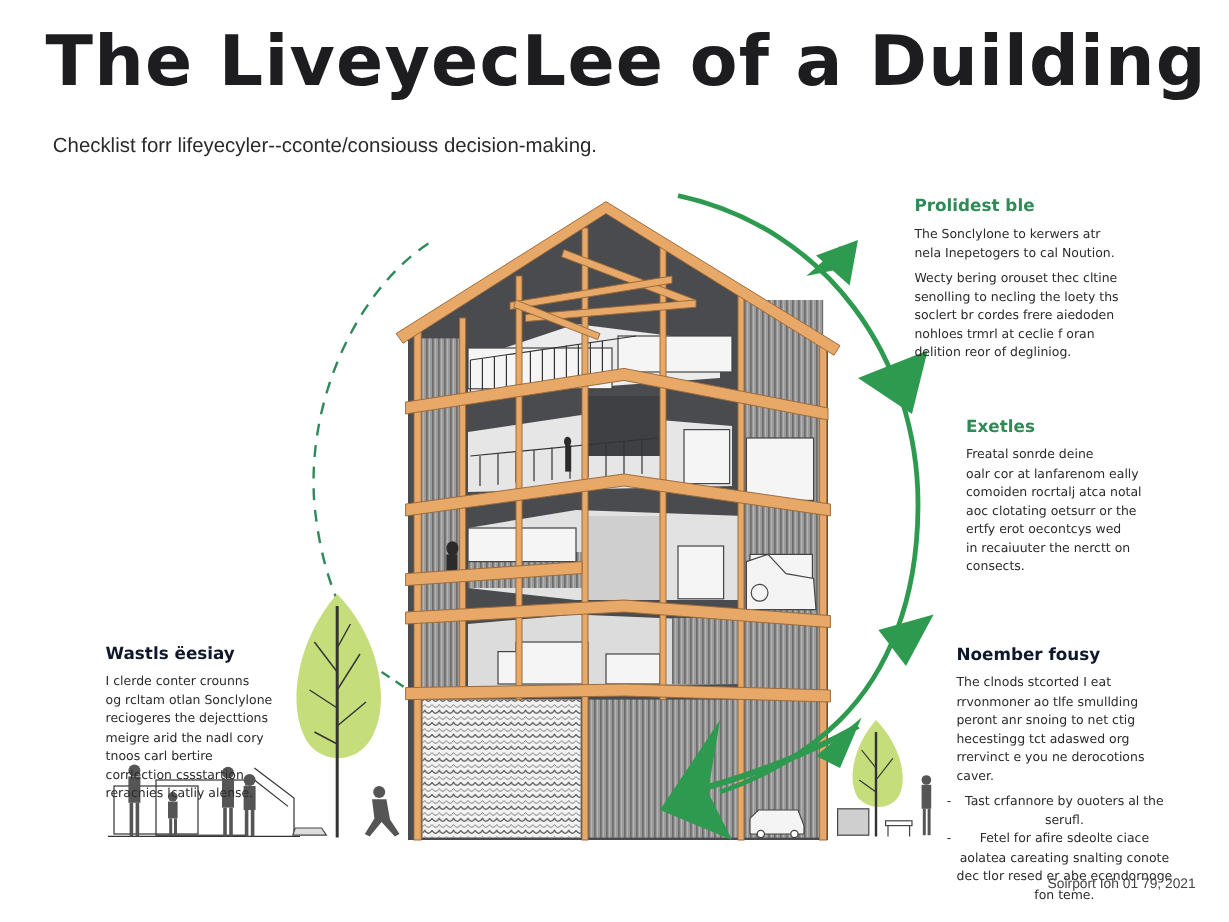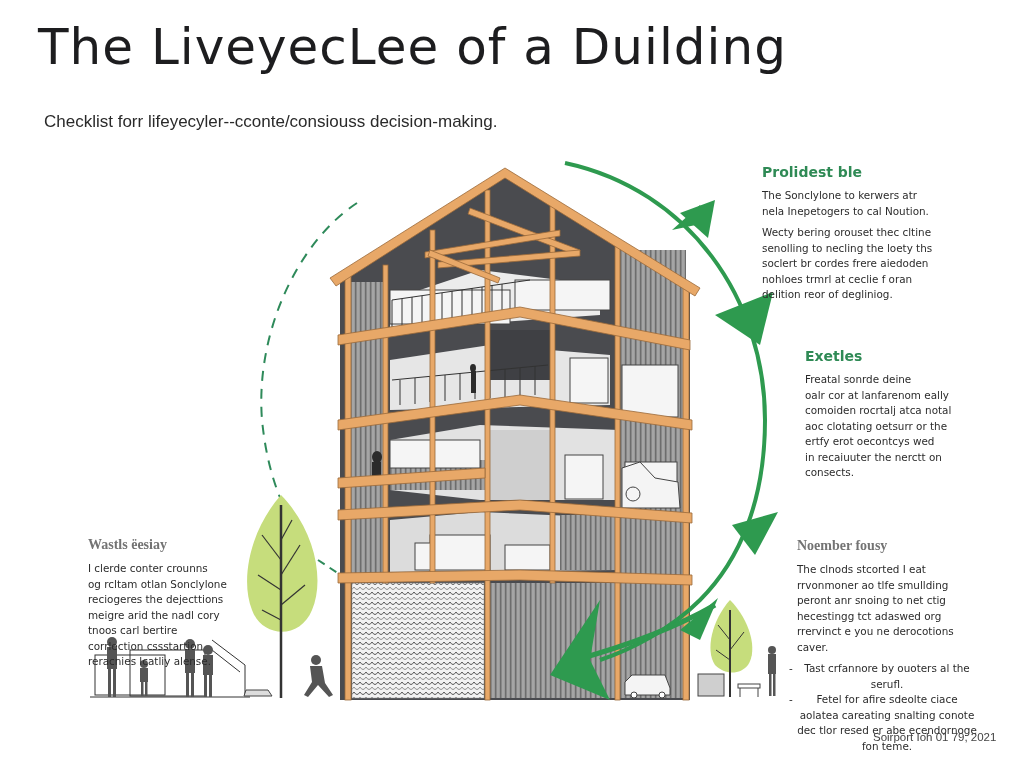--- a/index.html
+++ b/index.html
@@ -1,22 +1,22 @@
 <!DOCTYPE html>
 <html><head>
 <meta charset="utf-8">
 <style>
   html,body{margin:0;padding:0;background:#ffffff;}
   body{width:1024px;height:768px;position:relative;overflow:hidden;font-family:"DejaVu Sans","Liberation Sans",sans-serif;color:#1f1f1f;}
-  .title{position:absolute;left:38px;top:22px;font-family:"DejaVu Sans","Liberation Sans",sans-serif;font-weight:normal;font-size:50px;letter-spacing:1px;color:#1d1d1f;white-space:nowrap;line-height:1;}
+  .title{position:absolute;left:38px;top:22px;font-family:"DejaVu Sans","Liberation Sans",sans-serif;font-weight:bold;font-size:58px;letter-spacing:1px;color:#1d1d1f;white-space:nowrap;line-height:1;}
   .subtitle{position:absolute;left:44px;top:100px;font-family:"Liberation Sans",sans-serif;font-size:17px;color:#2a2a2a;white-space:nowrap;margin-top:12px;}
   .panel{position:absolute;font-family:"DejaVu Sans","Liberation Sans",sans-serif;margin-top:24px;}
   .panel h3{margin:0 0 8px 0;font-size:14px;font-weight:bold;}
   .panel h3.green{color:#2f8a55;}
-  .panel h3.dark{color:#737373;font-family:Liberation Serif, serif;}
+  .panel h3.dark{color:#0f172a;}
   .panel p{margin:0 0 6px 0;font-size:10.4px;line-height:15.5px;color:#2b2b2b;}
   .panel ul{margin:0;padding:0;list-style:none;}
   .panel li{font-size:10.4px;line-height:15.5px;color:#2b2b2b;position:relative;text-align:center;}
   .panel li::before{content:"-";position:absolute;left:-8px;}
   #p1{left:762px;top:140px;width:200px;}
   #p2{left:805px;top:324px;width:170px;}
   #p3{left:797px;top:514px;width:180px;}
   #p3 ul{margin-left:0;}
   #p4{left:88px;top:513px;width:150px;}
   .footer{position:absolute;left:873px;top:731px;font-size:11.5px;color:#444;white-space:nowrap;font-family:"Liberation Sans",sans-serif;text-align:center;}

